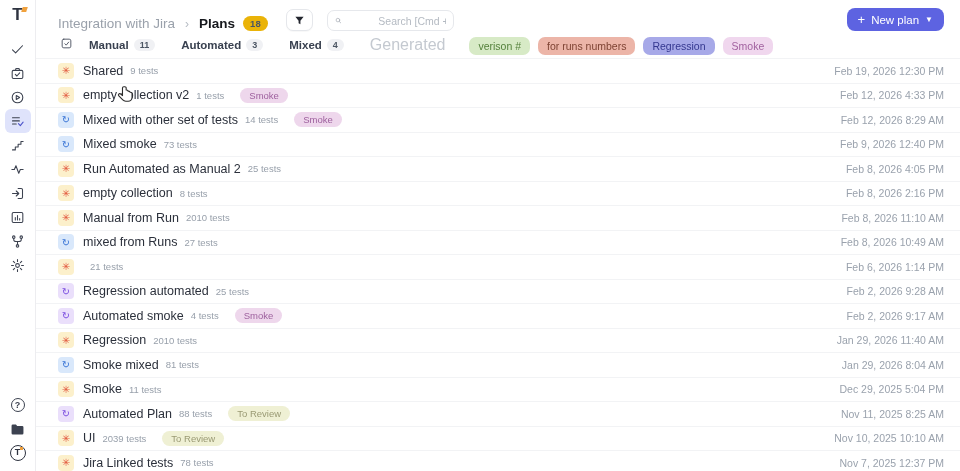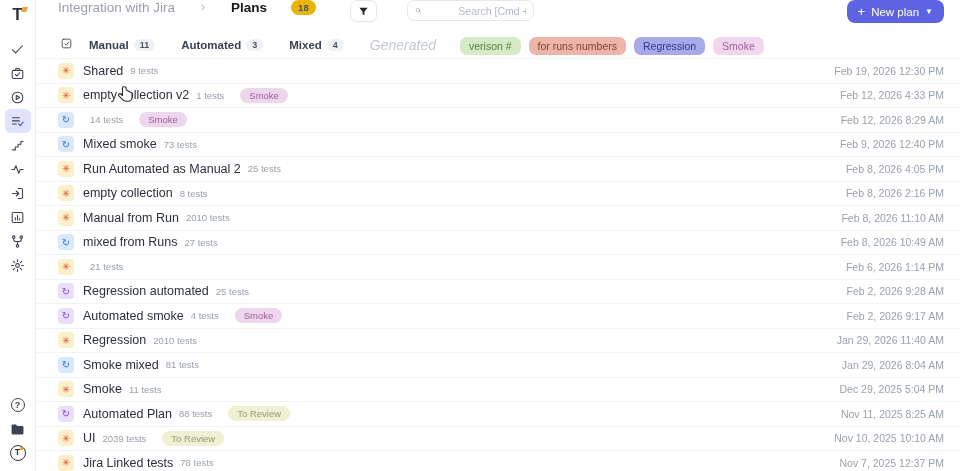--- a/index.html
+++ b/index.html
@@ -22,21 +22,21 @@
   .nav-ic.sel svg { stroke:#4b52c9; }
   .sb-spacer { flex:1; }
   .help-circ { width:14px; height:14px; border:1.4px solid #3c4250; border-radius:50%;
     font-size:9px; line-height:12px; text-align:center; color:#3c4250; font-weight:bold; }
   .avatar-circ { width:16px; height:16px; border:1.6px solid #2e3340; border-radius:50%;
     font-size:9px; font-weight:bold; color:#2e3340; text-align:center; line-height:13px; position:relative; }
   .avatar-circ i { position:absolute; top:1px; right:2px; width:3px; height:3px; background:#f0a13d; }
 
   
   .main { flex:1; display:flex; flex-direction:column; min-width:0; }
-  .topbar { height:31px; display:flex; align-items:flex-start; padding:0 16px 0 22px; gap:24px; }
+  .topbar { height:31px; display:flex; align-items:flex-end; padding:0 16px 0 22px; gap:8px; }
   .crumb-parent { color:#9aa1ab; font-size:13.5px; }
   .crumb-sep { color:#b6bcc4; font-size:12px; margin:0 2px; }
   .crumb-title { color:#16181d; font-size:13.5px; font-weight:bold; }
   .pill-count { background:#eab308; color:#4b5563; font-size:9.5px; border-radius:9px;
     padding:2px 7px; font-weight:bold; }
   .filter-btn { width:27px; height:22px; border:1px solid #e5e7eb; border-radius:7px; background:#fff;
     display:flex; align-items:center; justify-content:center; margin-left:10px; cursor:pointer;
     box-shadow:0 1px 1px rgba(0,0,0,.03); }
   .search-box { width:127px; height:21px; border:1px solid #e6e8ec; border-radius:7px;
     display:flex; align-items:center; gap:5px; padding:0 7px; margin-left:6px; }
@@ -50,21 +50,21 @@
   .newplan-btn .chev { font-size:8px; }
 
   
   .tabsrow { height:27px; display:flex; align-items:center; padding:0 16px 0 24px; gap:6px; }
   .select-ic svg { width:13px; height:13px; stroke:#4b5260; stroke-width:1.7; fill:none;
     stroke-linecap:round; stroke-linejoin:round; }
   .tab { display:flex; align-items:center; gap:5px; padding:0 10px; cursor:pointer; }
   .tab .tlabel { font-size:11.5px; color:#394150; font-weight:bold; }
   .tab .tcount { background:#f0f1f4; color:#4b5563; font-size:9px; border-radius:8px;
     padding:1px 6px; font-weight:bold; }
-  .tab-generated { font-size:14px; color:#c4c9d0; padding:0 10px;font-style:italic; }
+  .tab-generated { font-size:16px; color:#c4c9d0; padding:0 10px; }
   .chip { font-size:10.5px; border-radius:7px; padding:3px 9px; margin-left:8px; cursor:pointer; white-space:nowrap; }
 
   
   .plist { flex:1; overflow:hidden; border-top:1px solid #f2f3f5; }
   .prow { height:24.5px; display:flex; align-items:center; padding:0 16px 0 22px;
     border-bottom:1px solid #f2f3f5; cursor:pointer; }
   .ptype { width:16px; height:16px; border-radius:4px; display:flex; align-items:center;
     justify-content:center; font-size:10px; margin-right:9px; flex:0 0 16px; }
   .pname { font-size:12.5px; color:#2b303b; font-weight:500; white-space:nowrap; }
   .pcount { font-size:9.5px; color:#98a0ab; margin-left:7px; white-space:nowrap; }
@@ -217,20 +217,21 @@
         </div>
         <div class="prow">
           <span class="ptype" style="background: rgb(252, 240, 203); color: rgb(226, 89, 63);">✳</span>
           <span class="pname">empty collection v2</span>
           <span class="pcount">1 tests</span>
           <span class="ptag" style="background: rgb(238, 215, 236); color: rgb(157, 95, 157);">Smoke</span>
           <span class="pdate">Feb 12, 2026 4:33 PM</span>
         </div>
         <div class="prow">
           <span class="ptype" style="background: rgb(217, 232, 251); color: rgb(59, 118, 214);">↻</span>
+          <span class="pname">Mixed with other set of tests</span>
           <span class="pcount">14 tests</span>
           <span class="ptag" style="background: rgb(238, 215, 236); color: rgb(157, 95, 157);">Smoke</span>
           <span class="pdate">Feb 12, 2026 8:29 AM</span>
         </div>
         <div class="prow">
           <span class="ptype" style="background: rgb(217, 232, 251); color: rgb(59, 118, 214);">↻</span>
           <span class="pname">Mixed smoke</span>
           <span class="pcount">73 tests</span>
           <span class="pdate">Feb 9, 2026 12:40 PM</span>
         </div>

